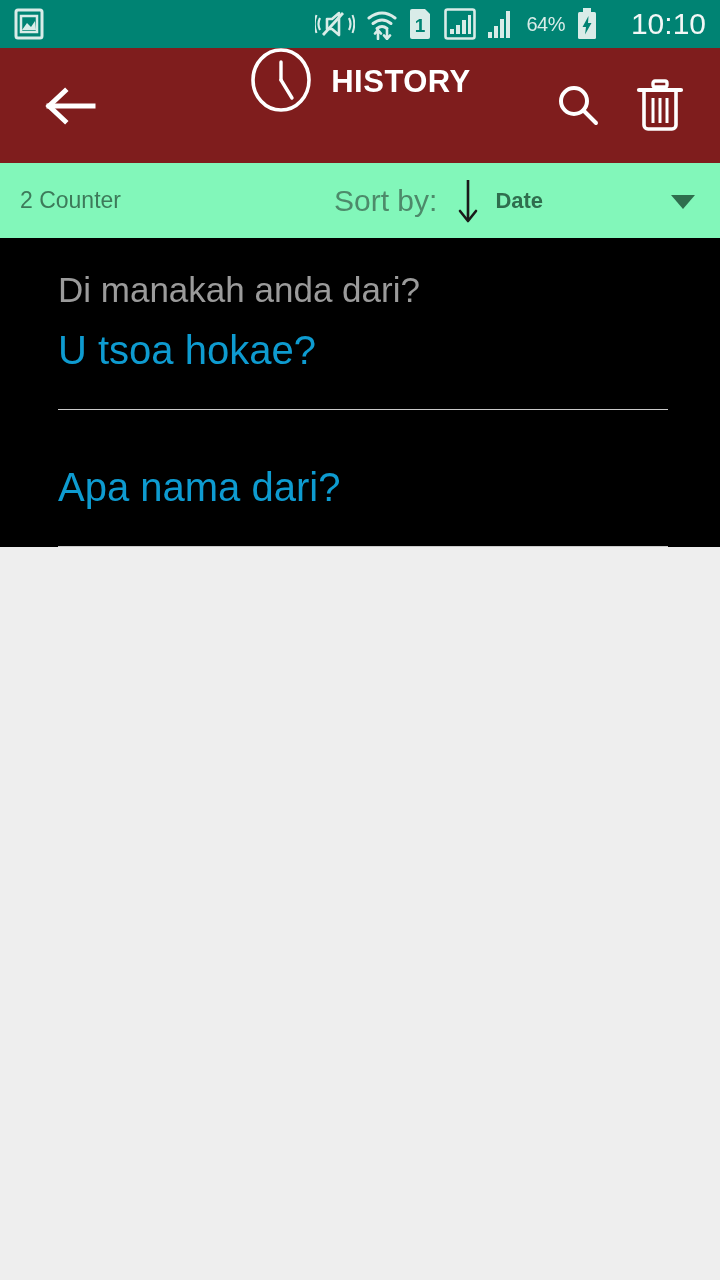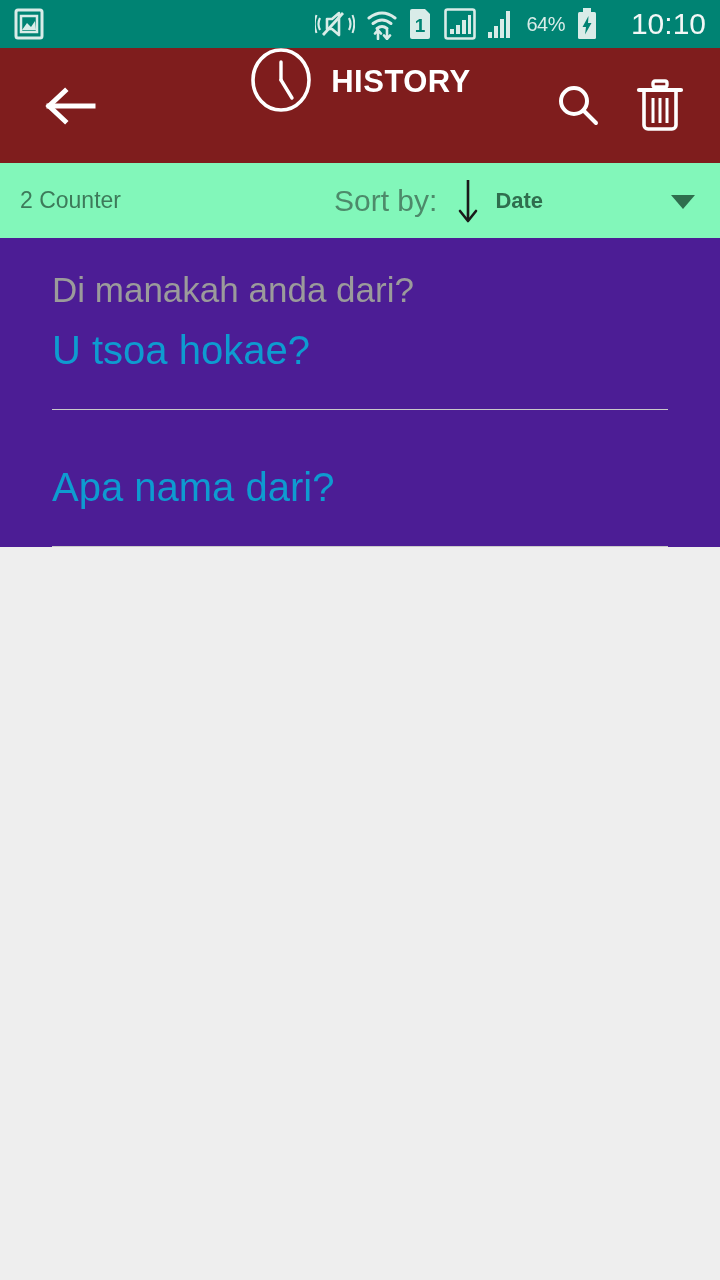--- a/index.html
+++ b/index.html
@@ -73,21 +73,21 @@
   }
   .sort-label{ color:#4d8a6a; font-size:30px; font-weight:400; }
   .sort-dir{ margin:0 14px 0 18px; display:flex; align-items:center; }
   .sort-value{ color:#2f6e4e; font-size:22px; font-weight:bold; }
   .sort-caret{
     position:absolute; right:20px; display:flex; align-items:center;
     cursor:pointer;
   }
 
   
-  .list{ width:100%; background:#4c1d95; }
+  .list{ width:100%; background:#000000;padding-left:6px; }
   .list-item{
     padding:34px 52px 0 52px;
     position:relative;
     cursor:pointer;
   }
   .src-text{
     color:#9b9b9b; font-size:35px; font-weight:400;
     line-height:1.0; letter-spacing:0px; white-space:nowrap;
   }
   .dst-text{

